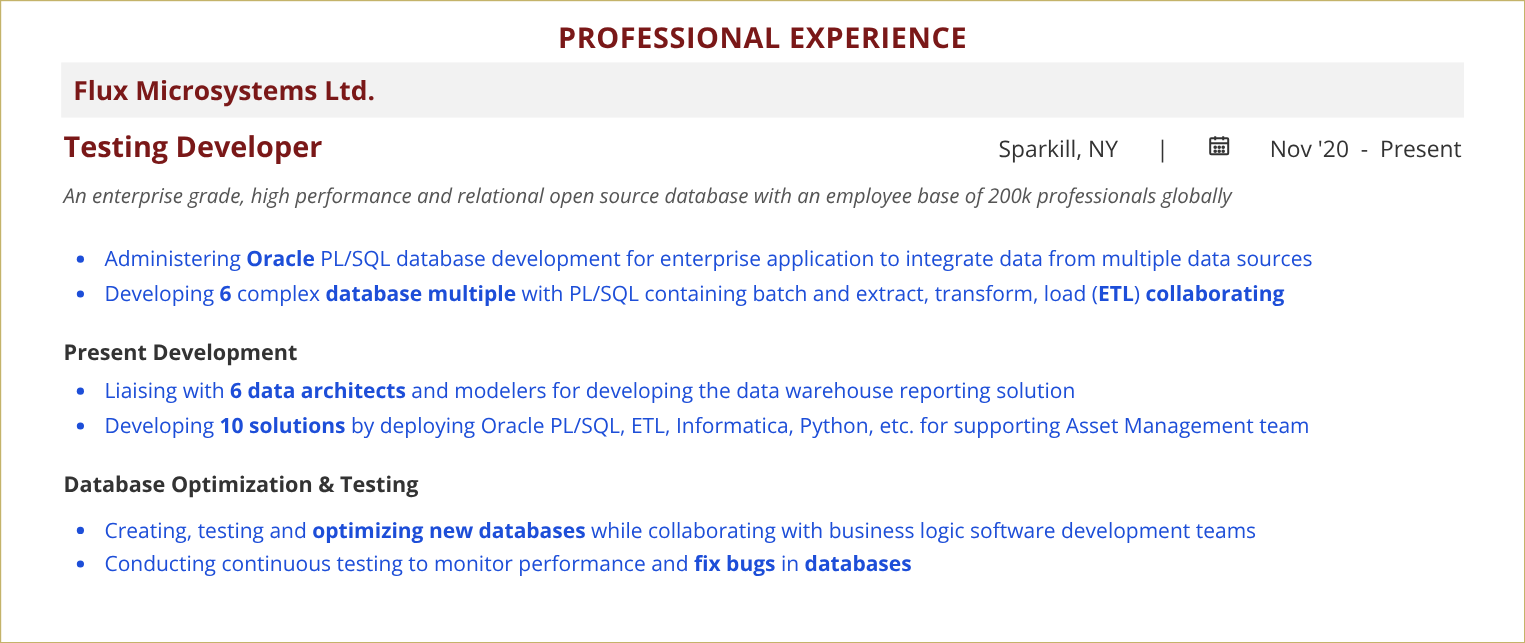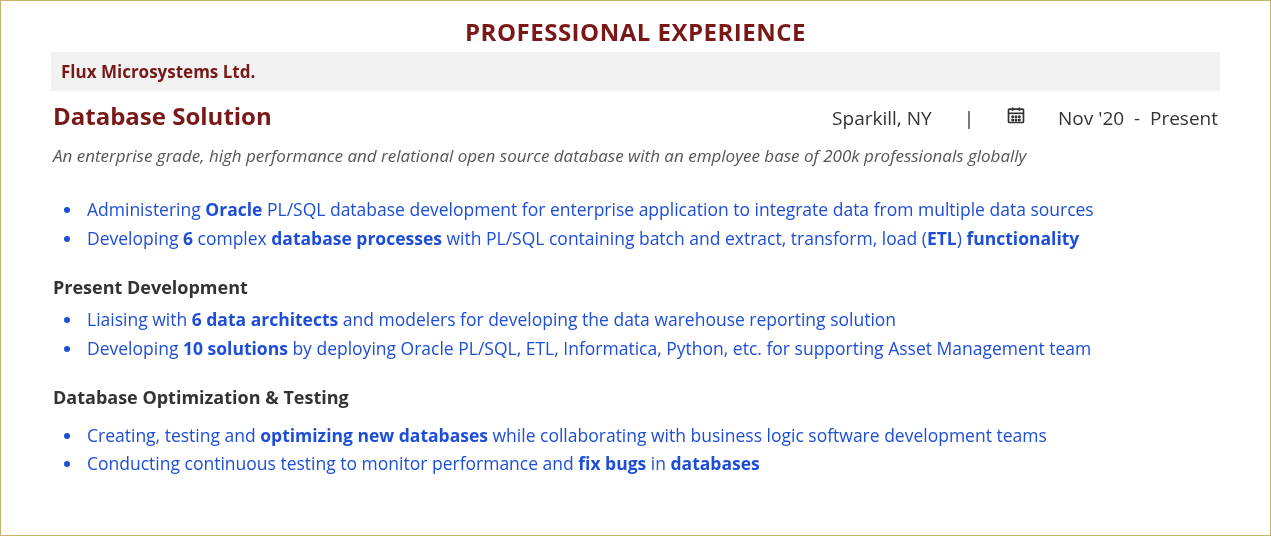--- a/index.html
+++ b/index.html
@@ -25,21 +25,21 @@
       margin-bottom: 4px;
     }
     .company-bar {
       background: #f2f2f2;
       padding: 8px 10px;
       margin-bottom: 8px;
     }
     .company-name {
       color: #7a1818;
       font-weight: 700;
-      font-size: 17px;
+      font-size: 22px;
     }
     .job-row {
       display: flex;
       justify-content: space-between;
       align-items: baseline;
       margin-bottom: 12px;
       padding: 0 2px;
     }
     .job-title {
       color: #7a1818;
@@ -96,21 +96,21 @@
 </head>
 <body>
 
 <div class="section-title">PROFESSIONAL EXPERIENCE</div>
 
 <div class="company-bar">
   <span class="company-name">Flux Microsystems Ltd.</span>
 </div>
 
 <div class="job-row">
-  <div class="job-title">Database Solution</div>
+  <div class="job-title">Testing Developer</div>
   <div class="job-meta">
     <span>Sparkill, NY</span>
     <span class="pipe">|</span>
     <span class="cal-icon">
       <svg width="20" height="20" viewBox="0 0 24 24" fill="none" stroke="#333" stroke-width="2">
         <rect x="3" y="5" width="18" height="16" rx="1" fill="none"></rect>
         <line x1="3" y1="10" x2="21" y2="10"></line>
         <line x1="8" y1="3" x2="8" y2="7"></line>
         <line x1="16" y1="3" x2="16" y2="7"></line>
         <circle cx="8" cy="14" r="0.8" fill="#333"></circle>
@@ -125,21 +125,21 @@
       <span>Nov '20</span>&nbsp;&nbsp;-&nbsp;&nbsp;<span>Present</span>
     </span>
   </div>
 </div>
 
 <div class="summary">An enterprise grade, high performance and relational open source database with an employee base of 200k professionals globally</div>
 
 <div id="groups-container">
     <ul>
       <li>Administering <b>Oracle</b> PL/SQL database development for enterprise application to integrate data from multiple data sources</li>
-      <li>Developing <b>6</b> complex <b>database processes</b> with PL/SQL containing batch and extract, transform, load (<b>ETL</b>) <b>functionality</b></li>
+      <li>Developing <b>6</b> complex <b>database multiple</b> with PL/SQL containing batch and extract, transform, load (<b>ETL</b>) <b>collaborating</b></li>
     </ul>
     <div class="subheading">Present Development</div>
     <ul>
       <li>Liaising with <b>6 data architects</b> and modelers for developing the data warehouse reporting solution</li>
       <li>Developing <b>10 solutions</b> by deploying Oracle PL/SQL, ETL, Informatica, Python, etc. for supporting Asset Management team</li>
     </ul>
     <div class="subheading">Database Optimization &amp; Testing</div>
     <ul>
       <li>Creating, testing and <b>optimizing new databases</b> while collaborating with business logic software development teams</li>
       <li>Conducting continuous testing to monitor performance and <b>fix bugs</b> in <b>databases</b></li>

